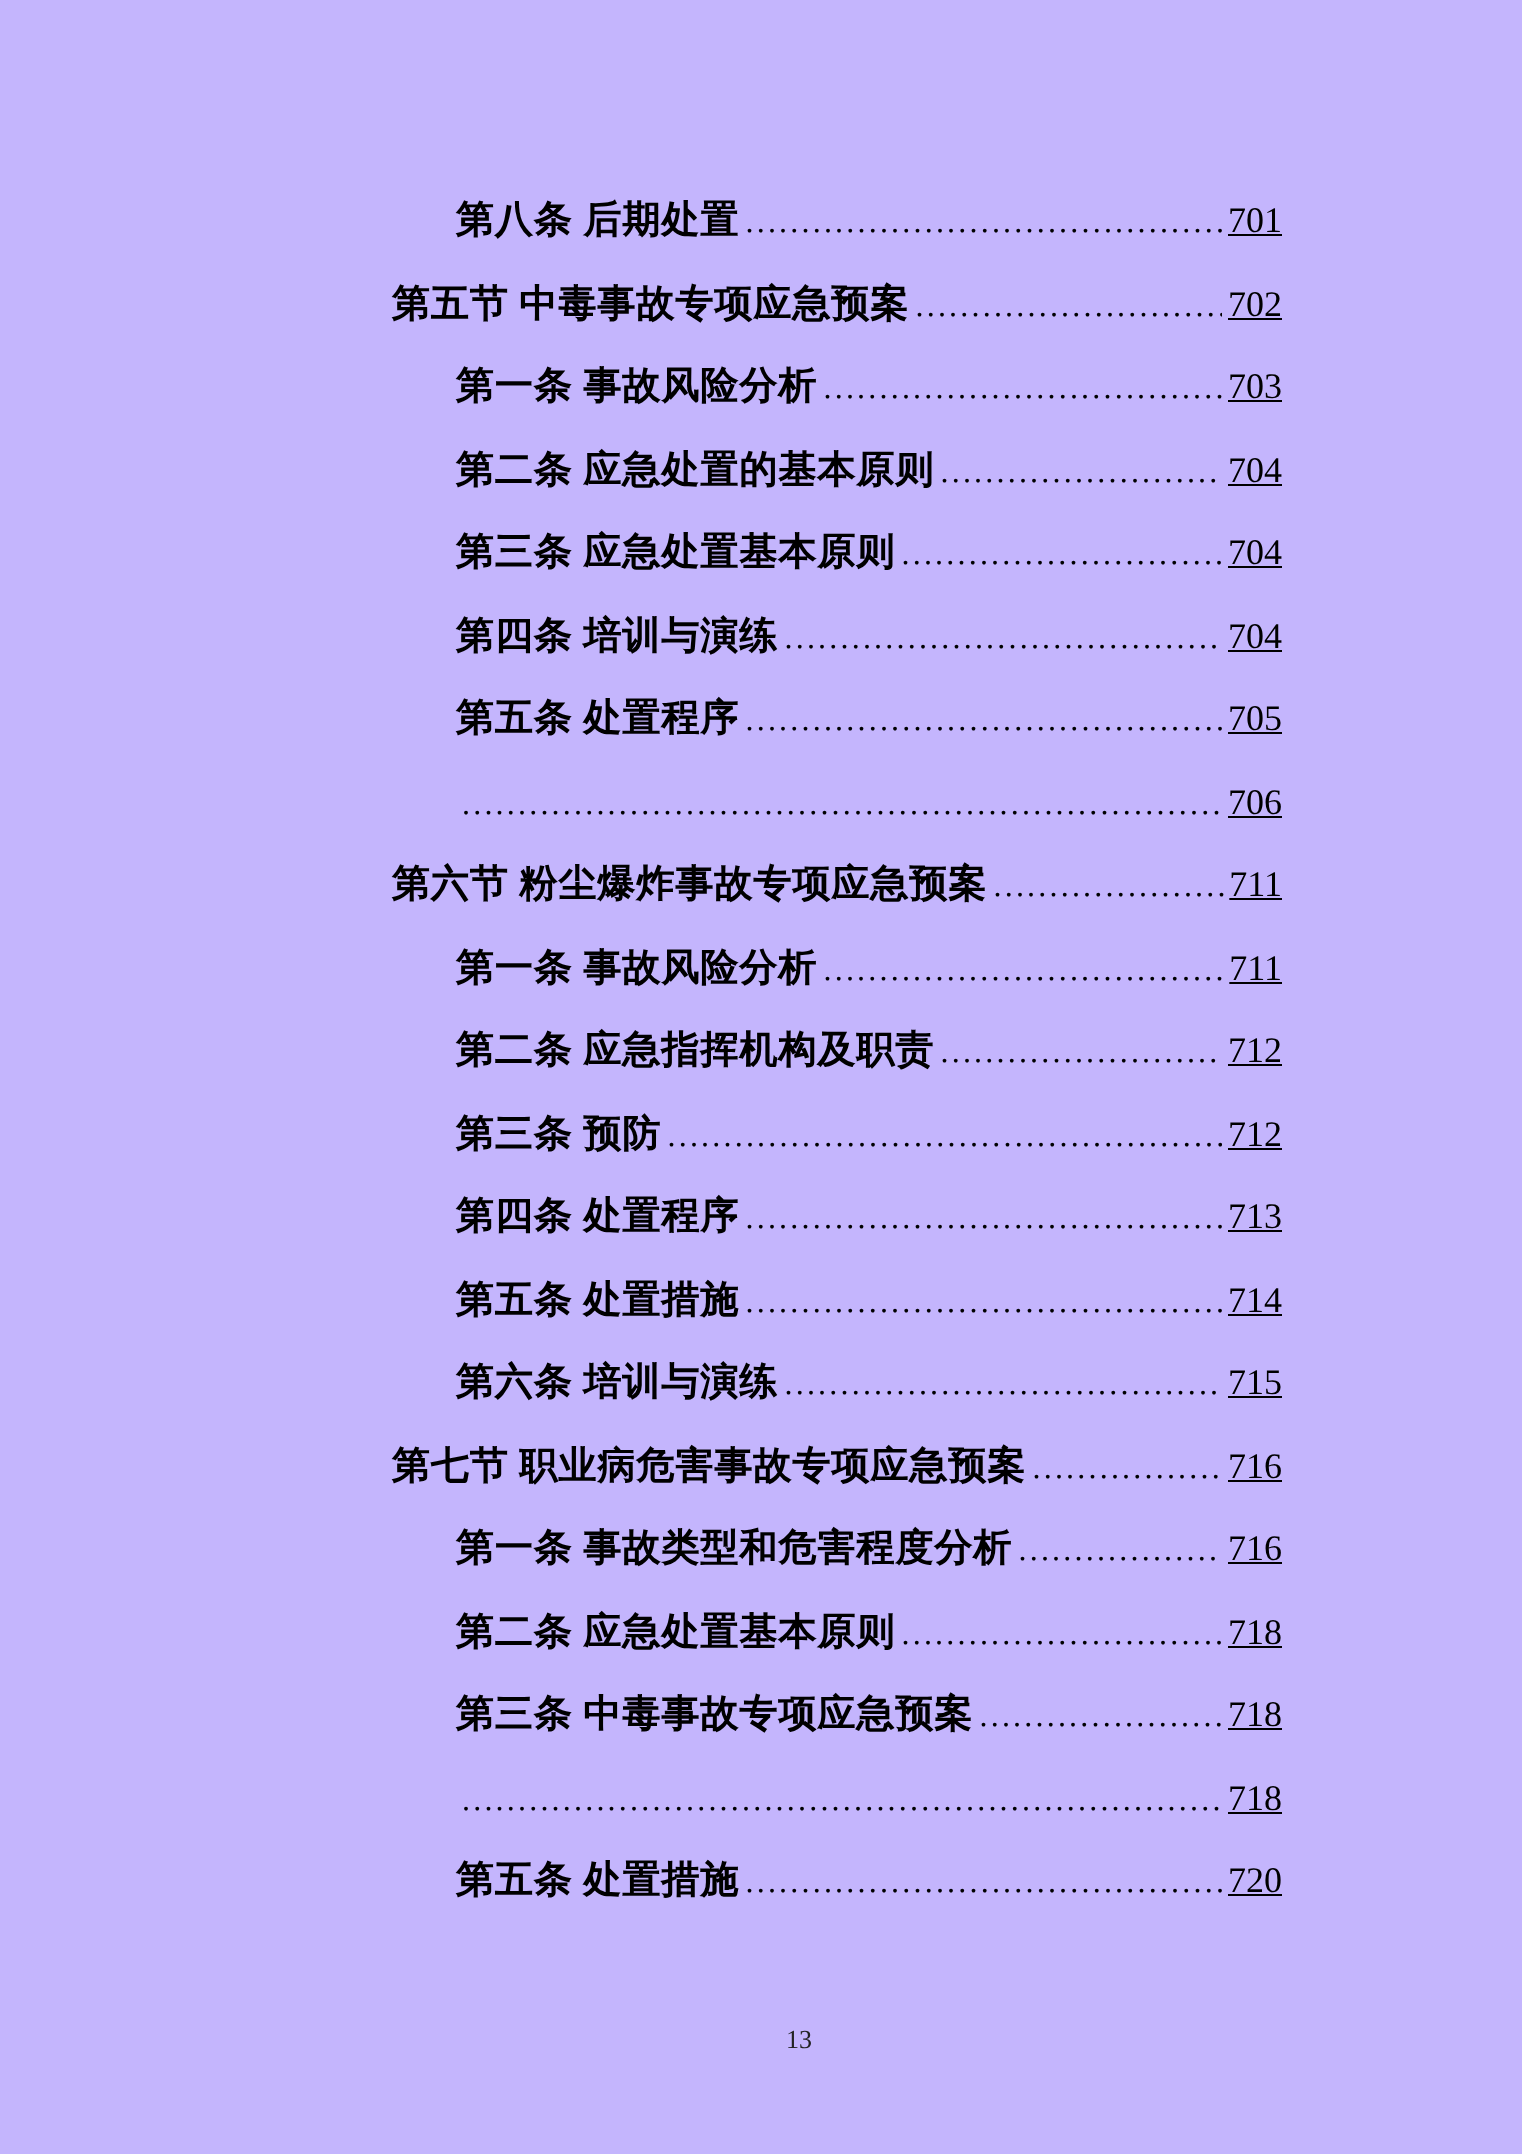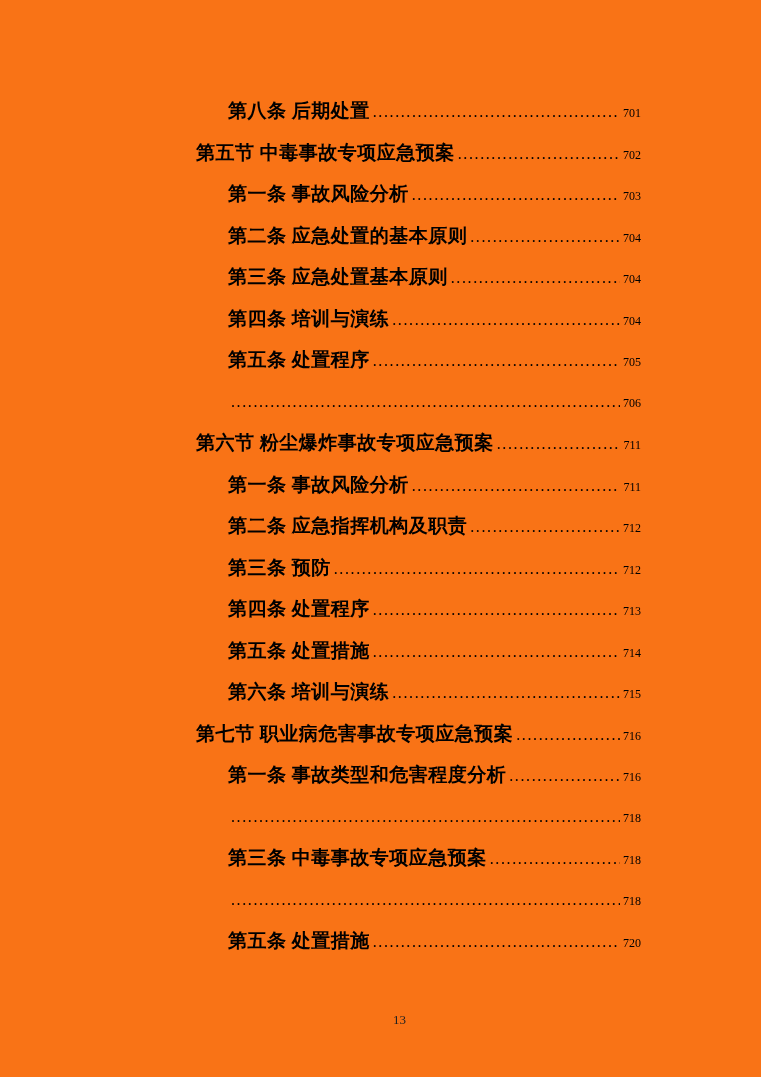--- a/index.html
+++ b/index.html
@@ -11,21 +11,21 @@
     width: 761px;
     height: 1077px;
     position: relative;
     font-family: "Liberation Serif", "DejaVu Serif", serif;
     color: #000000;
     overflow: hidden;
   }
   .page {
     position: absolute;
     inset: 0;
-    background: #f97316;
+    background: #c4b5fd;
   }
   .toc {
     position: absolute;
     left: 196px;
     top: 90px;
     width: 445px;
   }
   .toc-row {
     display: flex;
     align-items: baseline;
@@ -45,23 +45,24 @@
     flex: 1;
     overflow: hidden;
     white-space: nowrap;
     font-size: 16px;
     font-weight: normal;
     letter-spacing: 1.6px;
     margin: 0 3px 0 3px;
     color: #000000;
   }
   .toc-page {
-    font-size: 12px;
+    font-size: 18px;
     font-weight: normal;
     white-space: nowrap;
+    text-decoration: underline;
   }
   .footer {
     position: absolute;
     left: 0;
     top: 1012px;
     width: 100%;
     text-align: center;
     font-size: 13px;
     font-weight: normal;
     color: #222222;
@@ -152,20 +153,21 @@
         <span class="toc-title">第七节 职业病危害事故专项应急预案</span>
         <span class="toc-dots">................................................................................................................................................................</span>
         <span class="toc-page">716</span>
       </div>
       <div class="toc-row item">
         <span class="toc-title">第一条 事故类型和危害程度分析</span>
         <span class="toc-dots">................................................................................................................................................................</span>
         <span class="toc-page">716</span>
       </div>
       <div class="toc-row item">
+        <span class="toc-title">第二条 应急处置基本原则</span>
         <span class="toc-dots">................................................................................................................................................................</span>
         <span class="toc-page">718</span>
       </div>
       <div class="toc-row item">
         <span class="toc-title">第三条 中毒事故专项应急预案</span>
         <span class="toc-dots">................................................................................................................................................................</span>
         <span class="toc-page">718</span>
       </div>
       <div class="toc-row item">
         <span class="toc-dots">................................................................................................................................................................</span>

